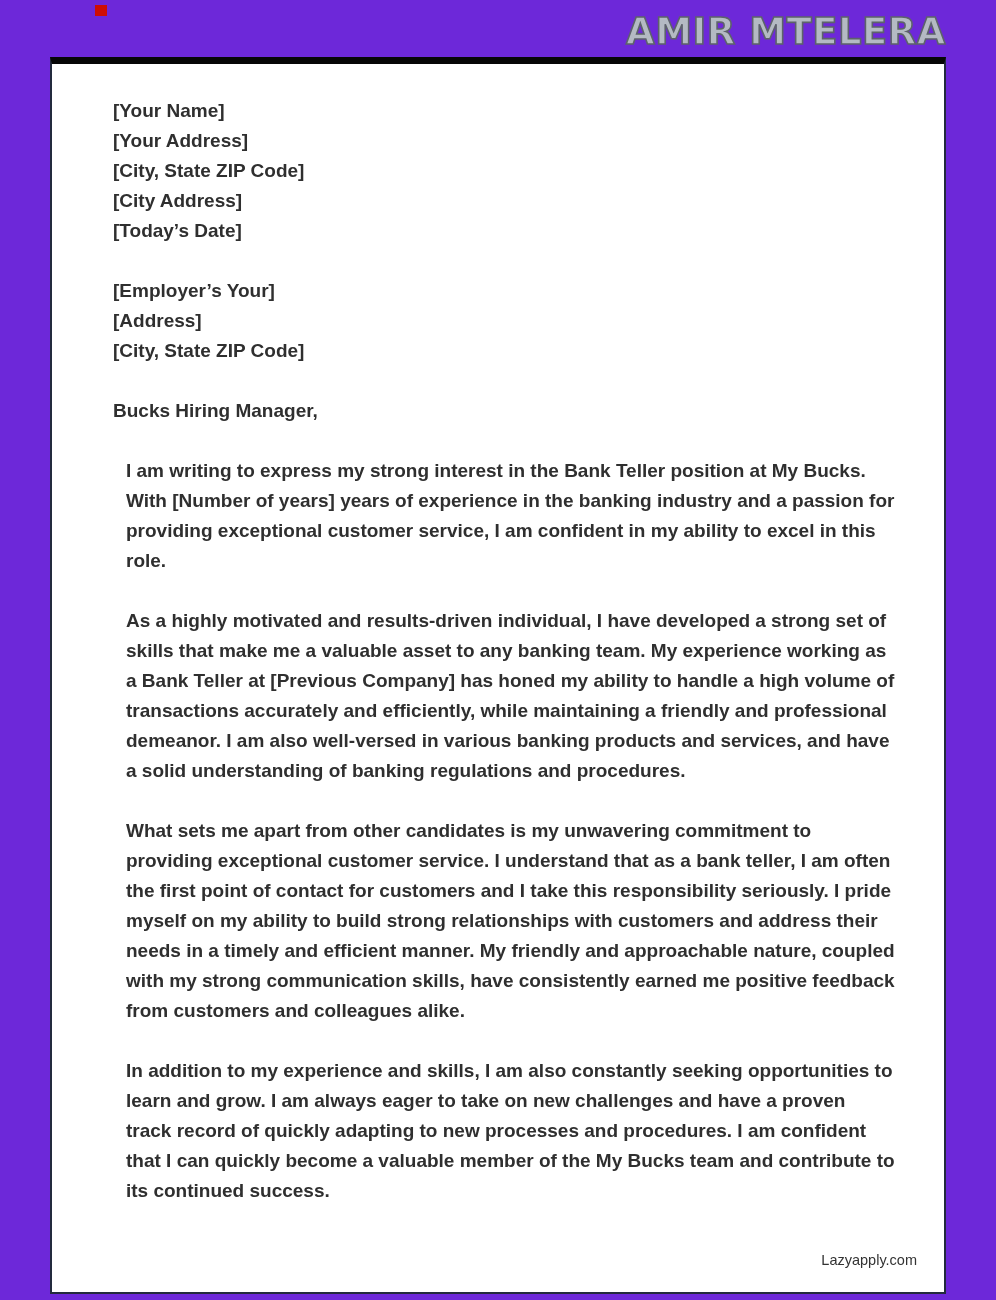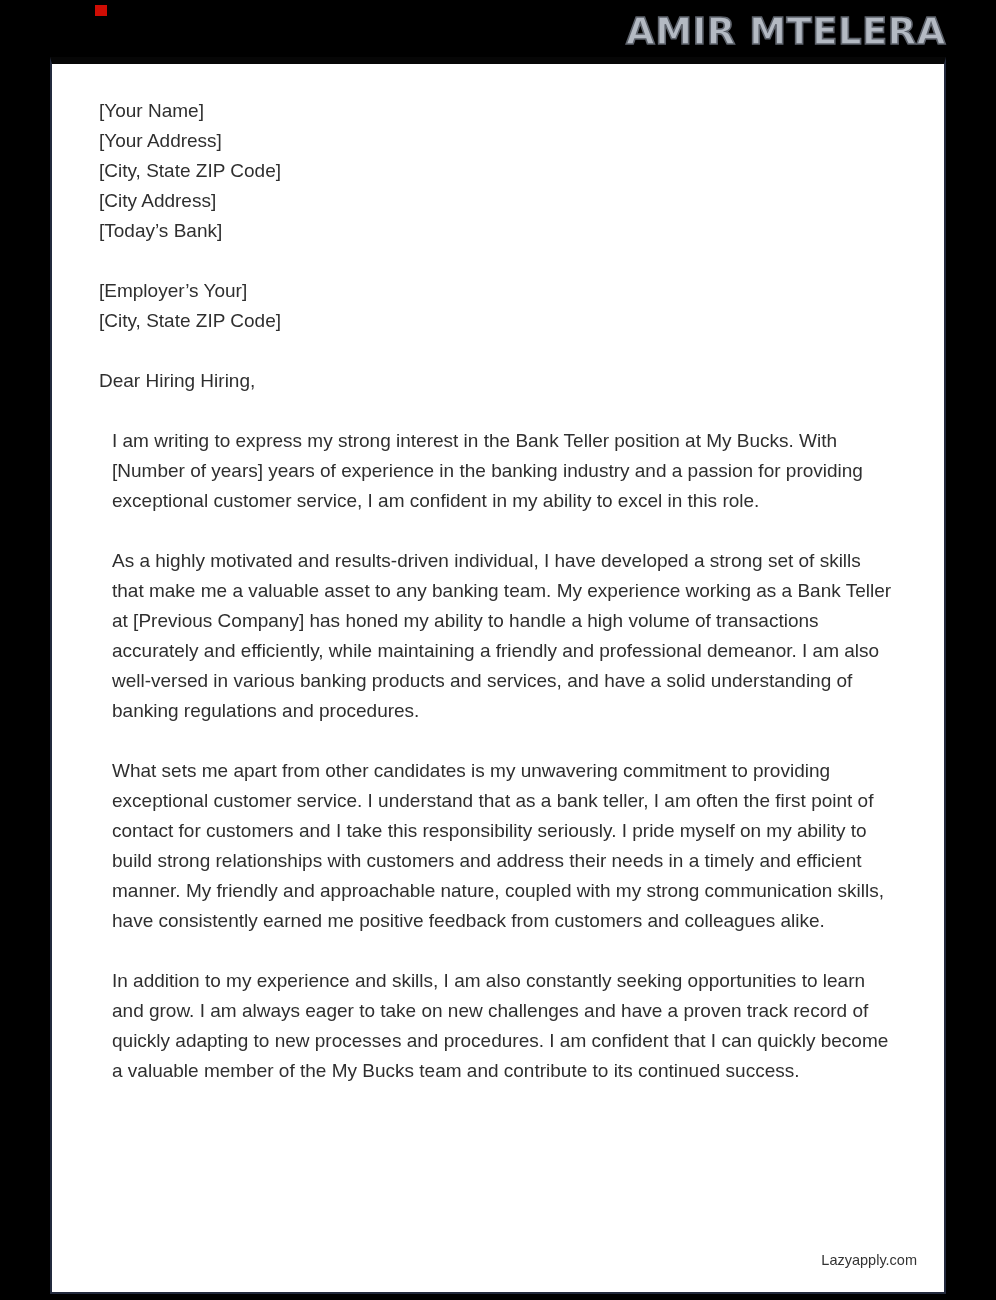--- a/index.html
+++ b/index.html
@@ -1,20 +1,20 @@
 <!DOCTYPE html>
 <html><head>
 <meta charset="utf-8">
 <style>
   html, body { margin: 0; padding: 0; }
   .canvas {
     position: relative;
     width: 996px;
     height: 1300px;
-    background: #000000;
+    background: #6d28d9;
     overflow: hidden;
     font-family: "Liberation Sans", sans-serif;
   }
   .red-mark {
     position: absolute;
     left: 95px;
     top: 5px;
     width: 12px;
     height: 11px;
     background: #cf0d04;
@@ -37,24 +37,25 @@
     top: 57px;
     width: 896px;
     height: 1237px;
     box-sizing: border-box;
     background: #ffffff;
     border: 2px solid #232a3d;
     border-top: 7px solid #060606;
     overflow: hidden;
   }
   .content {
-    padding: 32px 49px 0 47px;
+    padding: 32px 49px 0 61px;
     color: #2f2f2f;
     font-size: 19px;
     line-height: 30px;
+    font-weight: bold;
   }
   .block { margin: 0 0 30px 0; }
   .line { margin: 0; }
   .para { margin: 0 0 30px 13px; }
   .watermark {
     position: absolute;
     top: 1188px;
     right: 27px;
     font-size: 14.5px;
     color: #333333;
@@ -71,29 +72,30 @@
   <div class="brand">AMIR MTELERA</div>
 
   <div class="page">
     <div class="content">
 
       <div class="block">
         <div class="line">[Your Name]</div>
         <div class="line">[Your Address]</div>
         <div class="line">[City, State ZIP Code]</div>
         <div class="line">[City Address]</div>
-        <div class="line">[Today’s Bank]</div>
+        <div class="line">[Today’s Date]</div>
       </div>
 
       <div class="block">
         <div class="line">[Employer’s Your]</div>
+        <div class="line">[Address]</div>
         <div class="line">[City, State ZIP Code]</div>
       </div>
 
-      <div class="block">Dear Hiring Hiring,</div>
+      <div class="block">Bucks Hiring Manager,</div>
 
       <p class="para">I am writing to express my strong interest in the Bank Teller position at My Bucks. With [Number of years] years of experience in the banking industry and a passion for providing exceptional customer service, I am confident in my ability to excel in this role.</p>
       <p class="para">As a highly motivated and results-driven individual, I have developed a strong set of skills that make me a valuable asset to any banking team. My experience working as a Bank Teller at [Previous Company] has honed my ability to handle a high volume of transactions accurately and efficiently, while maintaining a friendly and professional demeanor. I am also well-versed in various banking products and services, and have a solid understanding of banking regulations and procedures.</p>
       <p class="para">What sets me apart from other candidates is my unwavering commitment to providing exceptional customer service. I understand that as a bank teller, I am often the first point of contact for customers and I take this responsibility seriously. I pride myself on my ability to build strong relationships with customers and address their needs in a timely and efficient manner. My friendly and approachable nature, coupled with my strong communication skills, have consistently earned me positive feedback from customers and colleagues alike.</p>
       <p class="para">In addition to my experience and skills, I am also constantly seeking opportunities to learn and grow. I am always eager to take on new challenges and have a proven track record of quickly adapting to new processes and procedures. I am confident that I can quickly become a valuable member of the My Bucks team and contribute to its continued success.</p>
 
     </div>
 
     <div class="watermark">Lazyapply.com</div>
   </div>

